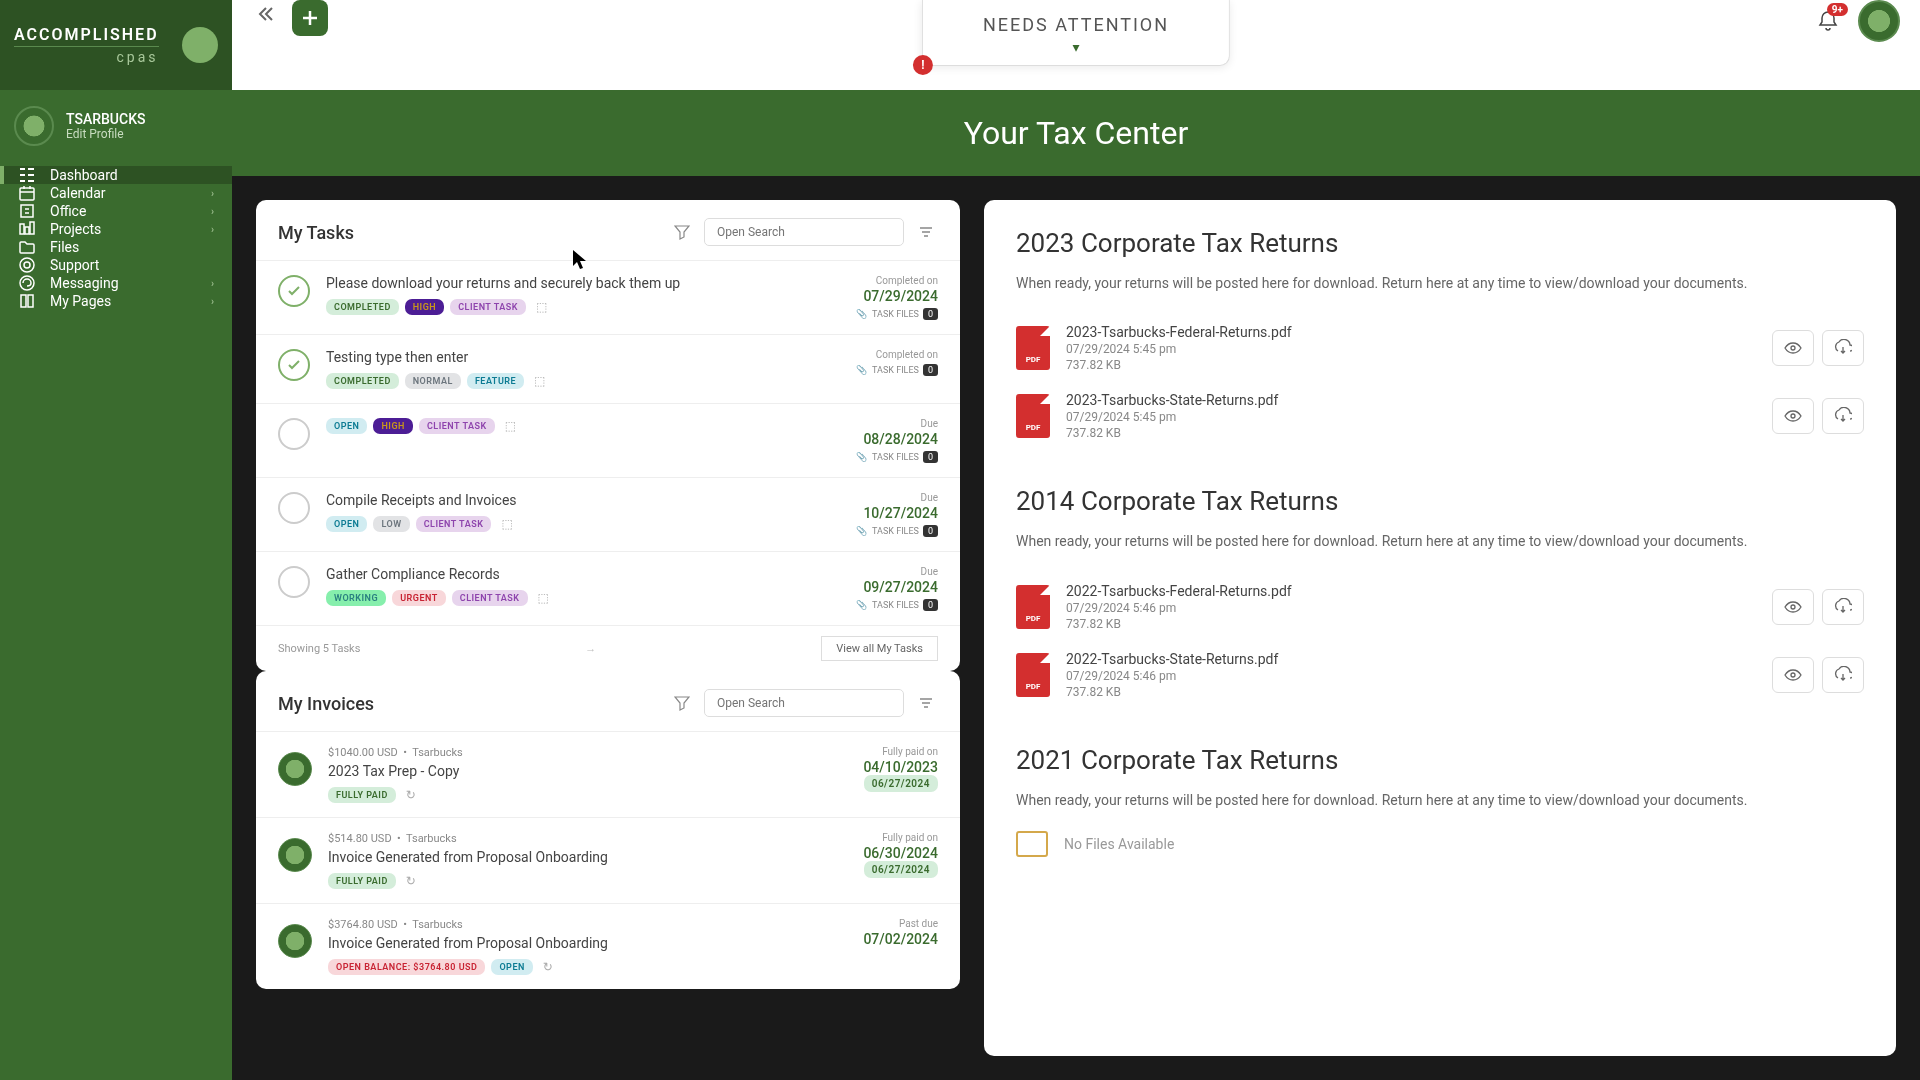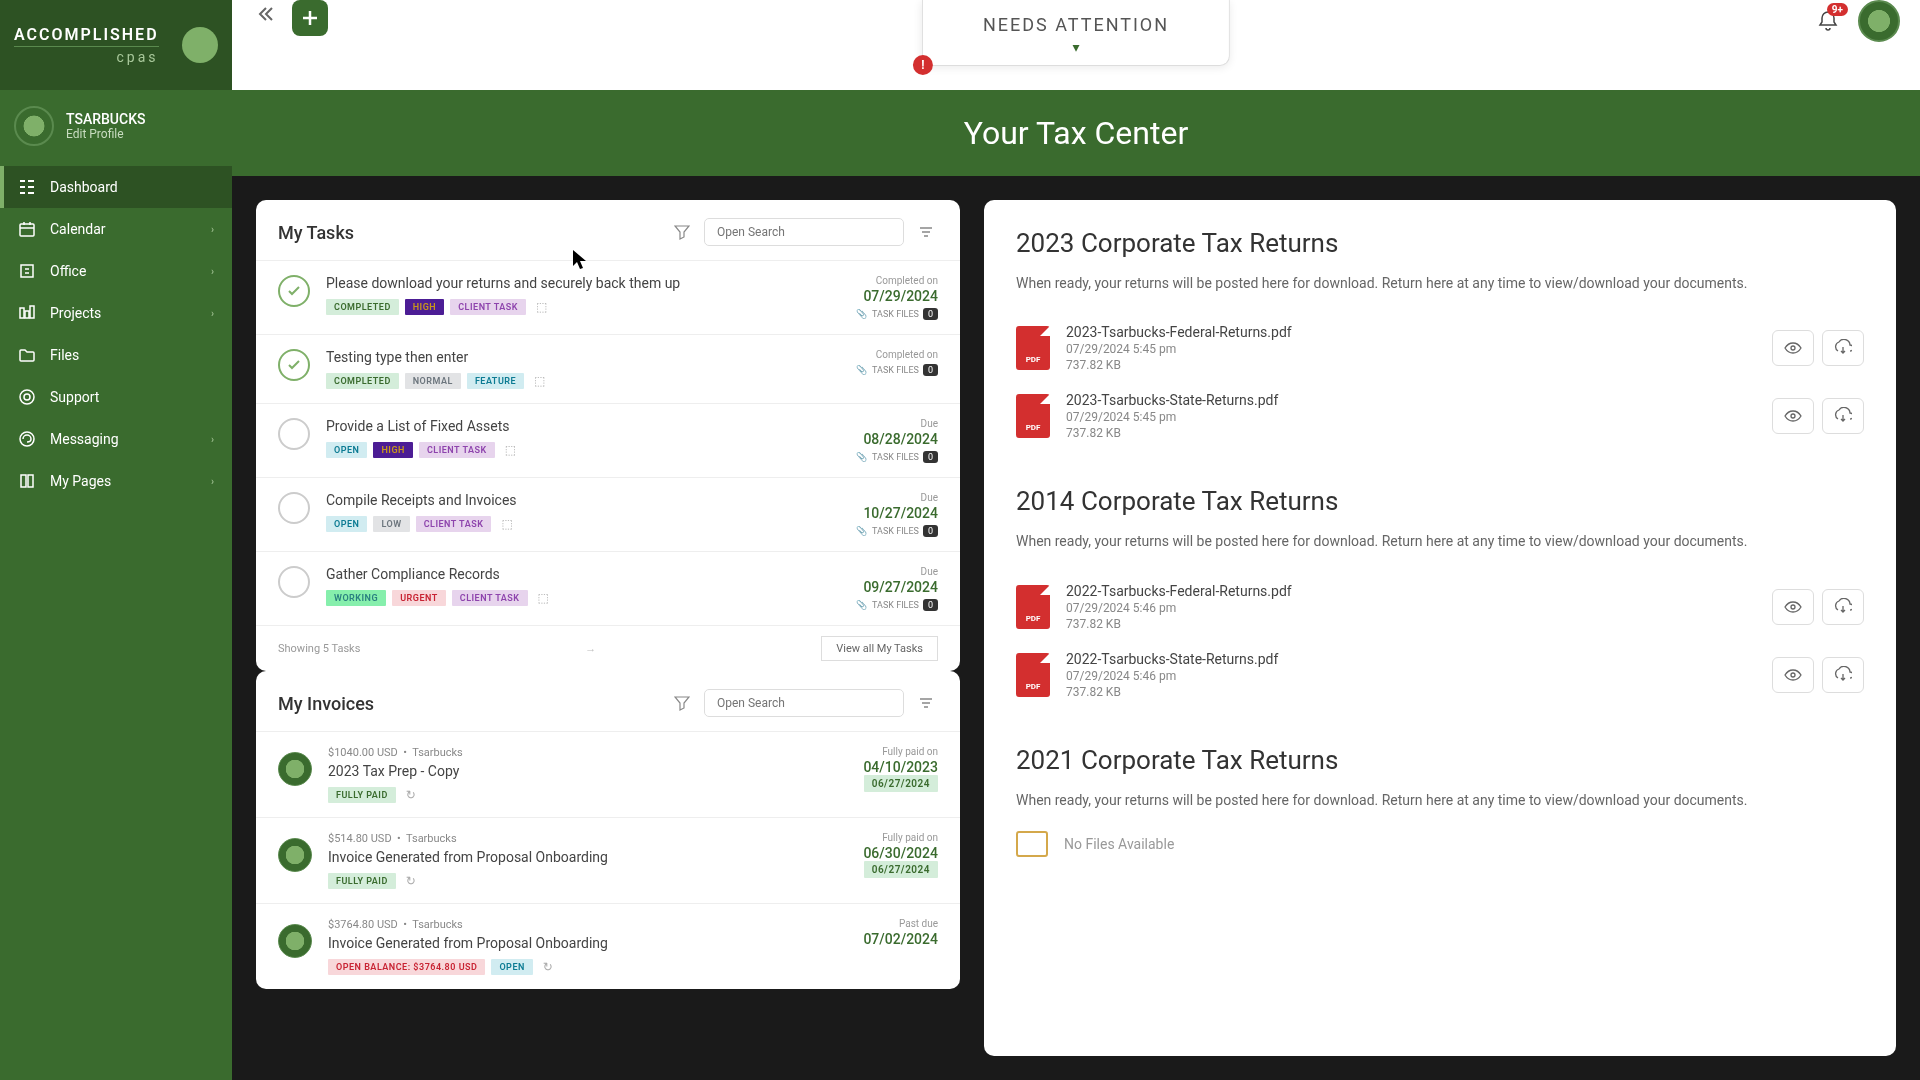--- a/index.html
+++ b/index.html
@@ -8,21 +8,21 @@
 .logo-area{height:90px;background:#2d5223;display:flex;align-items:center;padding:0 14px}
 .logo{font-size:16px;letter-spacing:2px;line-height:1.2}
 .logo-main{font-weight:600}
 .logo-sub{font-size:14px;letter-spacing:3px;color:#a8c89a;text-align:right;border-top:1px solid #5a8a4e;padding-top:2px;margin-top:2px}
 .logo-icon{width:36px;height:36px;background:#7fb069;border-radius:50%;margin-left:auto;position:relative}
 .profile-block{display:flex;align-items:center;padding:16px 14px;gap:12px}
 .profile-avatar{width:40px;height:40px;border-radius:50%;background:radial-gradient(circle,#7fb069 40%,#3a6b2e 42%);border:2px solid #5a8a4e}
 .profile-name{font-size:14px;font-weight:500}
 .profile-edit{font-size:12px;color:#c8dcc0;cursor:pointer}
 .nav{padding:4px 0}
-.nav-item{display:flex;align-items:center;padding:12px 18px;font-size:14px;cursor:pointer;gap:14px;position:relative}
+.nav-item{display:flex;align-items:center;padding:0 18px;font-size:14px;cursor:pointer;gap:14px;position:relative}
 .nav-item.active{background:#2d5223}
 .nav-item.active::before{content:'';position:absolute;left:0;top:0;bottom:0;width:4px;background:#7fb069}
 .nav-icon{width:18px;height:18px;flex-shrink:0}
 .nav-chevron{margin-left:auto;font-size:10px;color:#a8c89a}
 .topbar{position:absolute;left:232px;top:0;right:0;height:90px;background:#fff;display:flex;align-items:flex-start;padding:0 20px;z-index:5}
 .collapse-btn{width:28px;height:28px;display:flex;align-items:center;justify-content:center;cursor:pointer;color:#666;font-size:18px}
 .add-btn{width:36px;height:36px;background:#3a6b2e;border-radius:8px;display:flex;align-items:center;justify-content:center;color:#fff;font-size:22px;margin-left:12px;cursor:pointer}
 .attention-widget{position:absolute;left:50%;transform:translateX(-50%);top:0;background:#fff;border:1px solid #ddd;border-top:none;border-radius:0 0 10px 10px;padding:14px 60px 10px;text-align:center;box-shadow:0 2px 8px rgba(0,0,0,0.08)}
 .attention-label{font-size:18px;letter-spacing:2px;color:#555}
 .attention-chevron{color:#3a6b2e;font-size:14px;margin-top:4px}
@@ -41,21 +41,21 @@
 .card-title{font-size:18px;font-weight:500;color:#333}
 .card-tools{margin-left:auto;display:flex;align-items:center;gap:10px}
 .search-box{border:1px solid #ddd;border-radius:5px;padding:6px 12px;font-size:12px;width:200px;color:#888}
 .icon-btn{cursor:pointer;color:#888;padding:4px}
 .task-row{display:flex;padding:14px 22px;border-top:1px solid #eee;gap:16px}
 .task-check{width:32px;height:32px;border:2px solid #ccc;border-radius:50%;flex-shrink:0;display:flex;align-items:center;justify-content:center}
 .task-check.done{border-color:#7fb069;color:#7fb069}
 .task-body{flex:1}
 .task-title{font-size:14px;color:#444;margin-bottom:8px}
 .task-tags{display:flex;gap:6px;align-items:center}
-.tag{font-size:9px;font-weight:600;padding:3px 8px;border-radius:1px;letter-spacing:0.5px}
+.tag{font-size:9px;font-weight:600;padding:3px 8px;border-radius:7px;letter-spacing:0.5px}
 .tag-completed{background:#d4edda;color:#3a6b2e}
 .tag-open{background:#d1ecf1;color:#0c7b93}
 .tag-working{background:#86efac;color:#2a8080}
 .tag-high{background:#4c1d95;color:#c9971a}
 .tag-normal{background:#e2e3e5;color:#6c757d}
 .tag-low{background:#e2e3e5;color:#6c757d}
 .tag-urgent{background:#f8d7da;color:#c82333}
 .tag-client{background:#e7d4ed;color:#8e44ad}
 .tag-feature{background:#d1ecf1;color:#0c7b93}
 .tag-balance{background:#f8d7da;color:#c82333}
@@ -273,21 +273,20 @@
               <div class="task-files">
                 <span>📎</span>
                 <span>TASK FILES</span>
                 <span class="file-count">0</span>
               </div>
             </div>
           </div>
           <div class="task-row">
             <div class="task-check "></div>
   <div class="task-body">
-              <div class="task-title">Provide a List of Fixed Assets</div>
   <div class="task-tags">
                 <span class="tag tag-open">OPEN</span>
                 <span class="tag tag-high">HIGH</span>
                 <span class="tag tag-client">CLIENT TASK</span>
                 <span class="recur-icon">⬚</span>
               </div>
             </div>
   <div class="task-meta">
               <div class="meta-label">Due</div>
               <div class="meta-date">08/28/2024</div>

